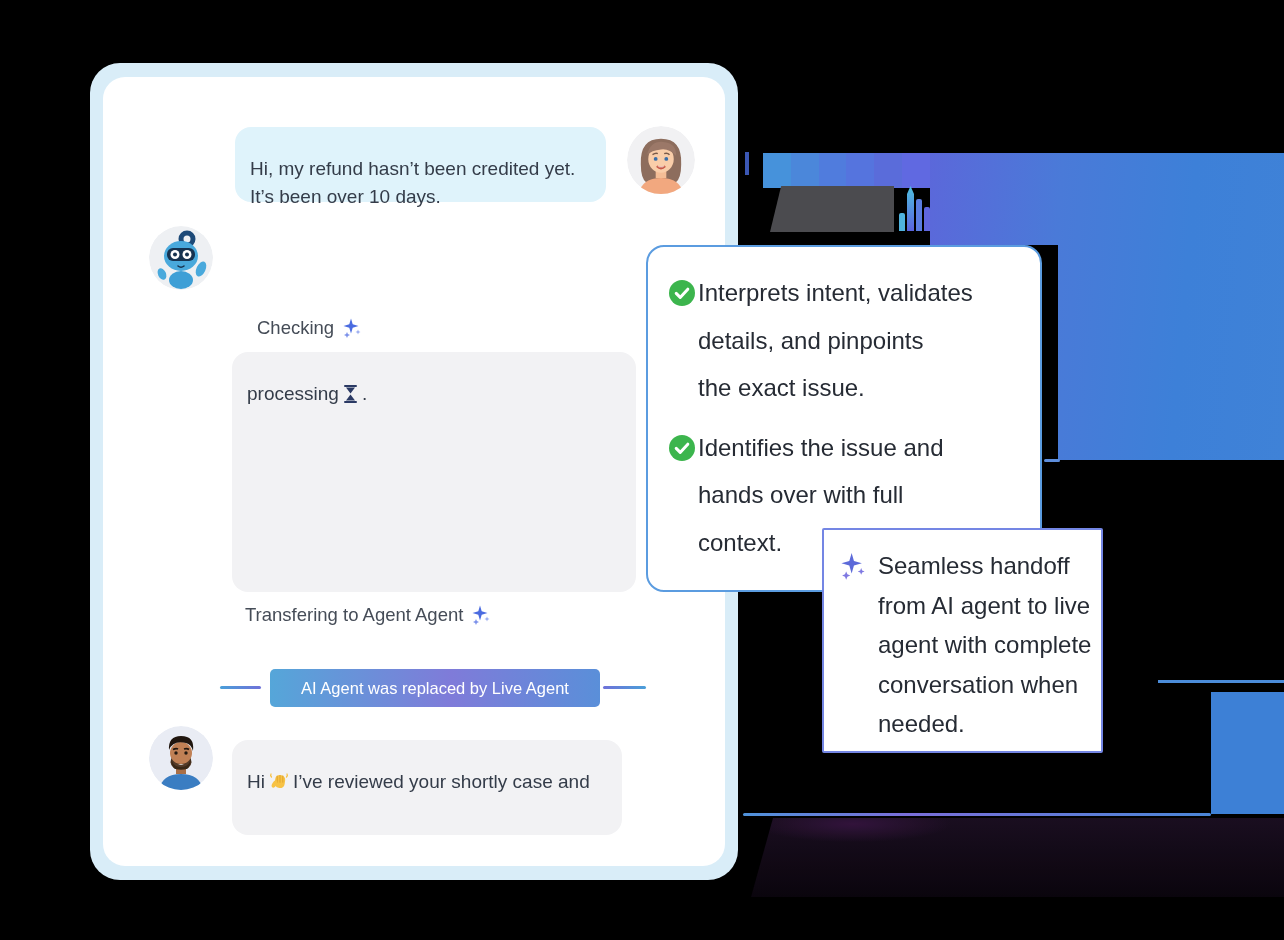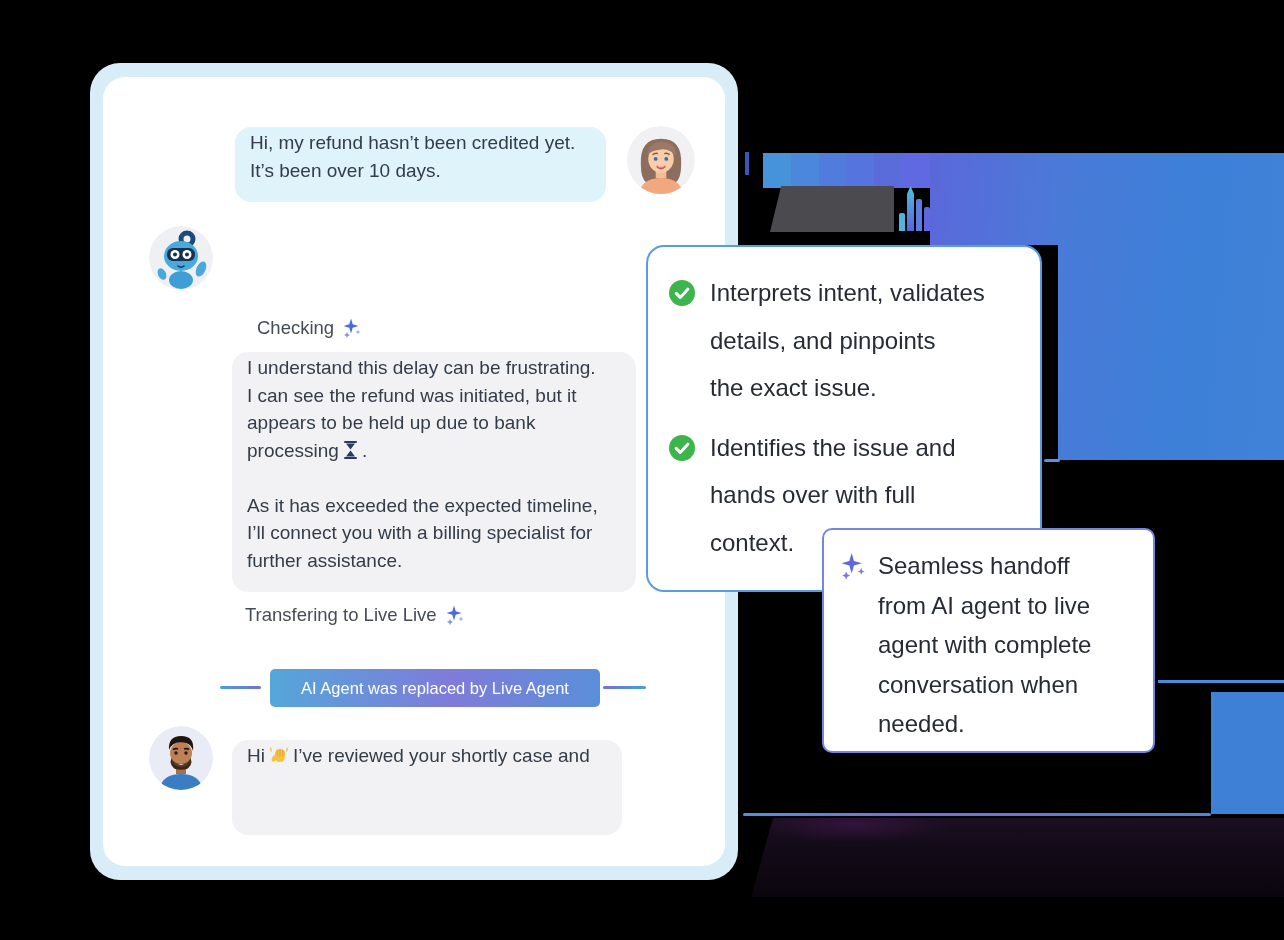--- a/index.html
+++ b/index.html
@@ -29,21 +29,21 @@
     background:linear-gradient(90deg,#4f92da 0%,#7a6ed9 35%,#4b86d8 100%);}
   .dark-blob{left:743px;top:818px;width:541px;height:79px;opacity:.95;
     background:radial-gradient(ellipse 140px 26px at 110px 6px,#35153f 0%,rgba(20,8,24,0) 70%),
                linear-gradient(180deg,#1c0f22,#0b060e);
     clip-path:polygon(30px 0,541px 0,541px 79px,8px 79px);}
 
   
   .panel{left:90px;top:63px;width:648px;height:817px;background:#d9edf8;border-radius:30px;z-index:3;}
   .panel-inner{position:absolute;left:13px;top:14px;right:13px;bottom:14px;background:#fff;border-radius:22px;}
   .bubble{position:absolute;border-radius:16px;font-size:19px;line-height:27.5px;color:#343c49;
-          padding:2px 15px;box-sizing:border-box;white-space:nowrap;}
+          padding:28px 15px;box-sizing:border-box;white-space:nowrap;}
   .bub-user{left:132px;top:50px;width:371px;height:75px;background:#dff3fb;}
   .bub-bot{background:#f2f2f4;}
   .bub-ai1{left:129px;top:163px;width:386px;height:66px;}
   .bub-ai2{left:129px;top:275px;width:404px;height:240px;}
   .bub-live{left:129px;top:663px;width:390px;height:95px;}
   .avatar{position:absolute;border-radius:50%;overflow:hidden;}
   .av-user{left:524px;top:49px;width:68px;height:68px;}
   .av-bot{left:46px;top:149px;width:64px;height:64px;}
   .av-live{left:46px;top:649px;width:64px;height:64px;}
   .status{position:absolute;display:flex;align-items:center;gap:7px;
@@ -56,23 +56,23 @@
   .dl-left{left:117px;width:41px;background:linear-gradient(90deg,#4a9fd9,#6f72d9);}
   .dl-right{left:500px;width:43px;background:linear-gradient(90deg,#6f72d9,#4a9fd9);}
   .badge{position:absolute;left:167px;top:592px;width:330px;height:38px;border-radius:5px;
          display:flex;align-items:center;justify-content:center;color:#fff;font-size:16.5px;
          background:linear-gradient(90deg,#55a6d9 0%,#7f7bd9 55%,#5a8fd9 100%);white-space:nowrap;}
 
   
   .card{background:#fff;box-sizing:border-box;}
   .card1{left:646px;top:245px;width:396px;height:347px;border:2px solid #5b9ce0;border-radius:18px;
          z-index:4;padding:22px 14px 0 20px;}
-  .card2{left:822px;top:528px;width:333px;height:225px;border:2px solid #7486e4;border-radius:10px;
+  .card2{left:822px;top:528px;width:281px;height:225px;border:2px solid #7486e4;border-radius:2px;
          z-index:5;padding:16px 10px 16px 14px;}
-  .bullet{display:flex;gap:14px;align-items:flex-start;}
+  .bullet{display:flex;gap:2px;align-items:flex-start;}
   .bullet + .bullet{margin-top:12px;}
   .bullet .txt{font-size:24px;line-height:47.5px;color:#262b34;white-space:nowrap;}
   .card2 .bullet{gap:10px;}
   .card2 .txt{font-size:24px;line-height:39.6px;color:#262b34;white-space:nowrap;}
   .icon-wrap{flex:0 0 auto;margin-top:10px;}
   .card2 .icon-wrap{margin-top:5px;}
   svg{display:block;}
 </style>
 </head>
 <body>
@@ -147,37 +147,35 @@
       <div class="status st-check">
         <span>Checking</span>
         <svg width="22" height="22" viewBox="0 0 22 22">
           <path d="M10 1.5 L11.7 7.3 L17.5 9 L11.7 10.7 L10 16.5 L8.3 10.7 L2.5 9 L8.3 7.3 Z" fill="#4a6be0"></path>
           <path d="M6 15 L6.9 17.1 L9 18 L6.9 18.9 L6 21 L5.1 18.9 L3 18 L5.1 17.1 Z" fill="#7d92ea"></path>
           <path d="M17 12.5 L17.7 14.3 L19.5 15 L17.7 15.7 L17 17.5 L16.3 15.7 L14.5 15 L16.3 14.3 Z" fill="#98aaf0"></path>
         </svg>
       </div>
 
       <div class="bubble bub-bot bub-ai2">
-        <div>I understand this delay can be frustrating.<br>I can see the refund was initiated, but it<br>appears to be held up due to bank</div>
         <div class="inline-line">
           <span>processing</span>
           <svg width="15" height="20" viewBox="0 0 15 20">
             <rect x="1" y="1" width="13" height="2" rx="1" fill="#2b3a64"></rect>
             <rect x="1" y="17" width="13" height="2" rx="1" fill="#2b3a64"></rect>
             <path d="M3 3.5 h9 l-4.5 6 z" fill="#2b3a64"></path>
             <path d="M3 16.5 h9 l-4.5 -6 z" fill="#2b3a64"></path>
           </svg>
           <span>.</span>
         </div>
         <div class="p-spacer"></div>
-        <div>As it has exceeded the expected timeline,<br>I’ll connect you with a billing specialist for<br>further assistance.</div>
       </div>
 
       <div class="status st-transfer">
-        <span>Transfering to Live Live</span>
+        <span>Transfering to Agent Agent</span>
         <svg width="22" height="22" viewBox="0 0 22 22">
           <path d="M10 1.5 L11.7 7.3 L17.5 9 L11.7 10.7 L10 16.5 L8.3 10.7 L2.5 9 L8.3 7.3 Z" fill="#4a6be0"></path>
           <path d="M6 15 L6.9 17.1 L9 18 L6.9 18.9 L6 21 L5.1 18.9 L3 18 L5.1 17.1 Z" fill="#7d92ea"></path>
           <path d="M17 12.5 L17.7 14.3 L19.5 15 L17.7 15.7 L17 17.5 L16.3 15.7 L14.5 15 L16.3 14.3 Z" fill="#98aaf0"></path>
         </svg>
       </div>
 
       <div class="divider-line dl-left"></div>
       <div class="badge">
         <span>AI Agent was replaced by Live Agent</span>

